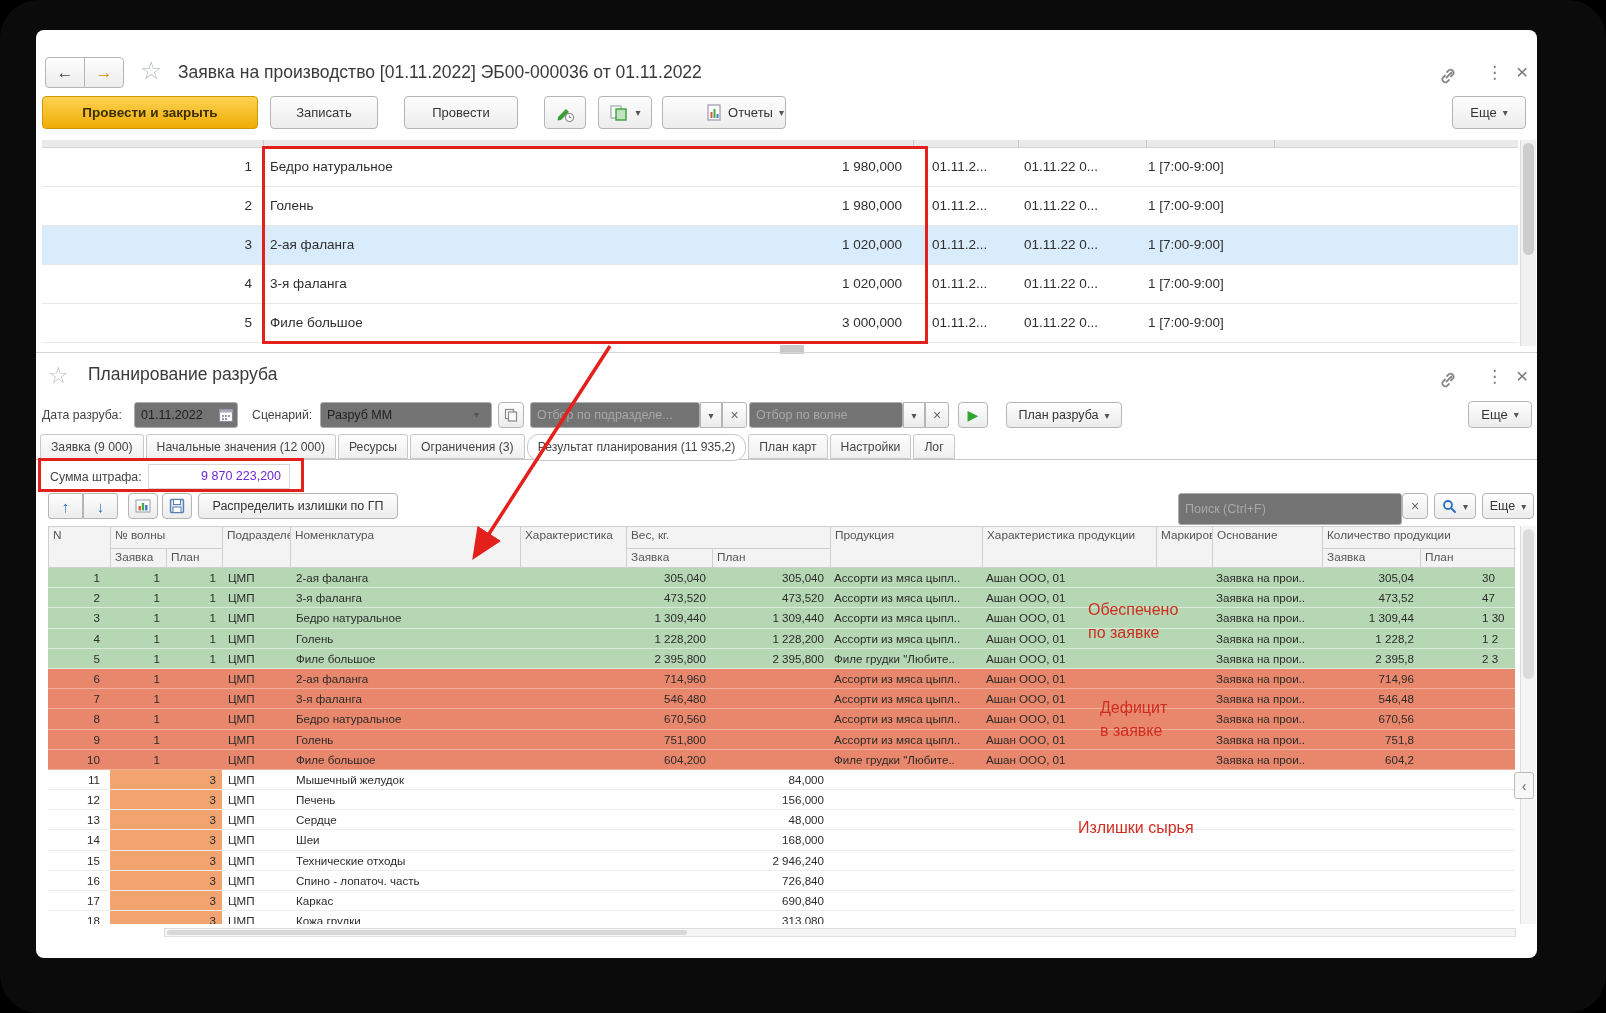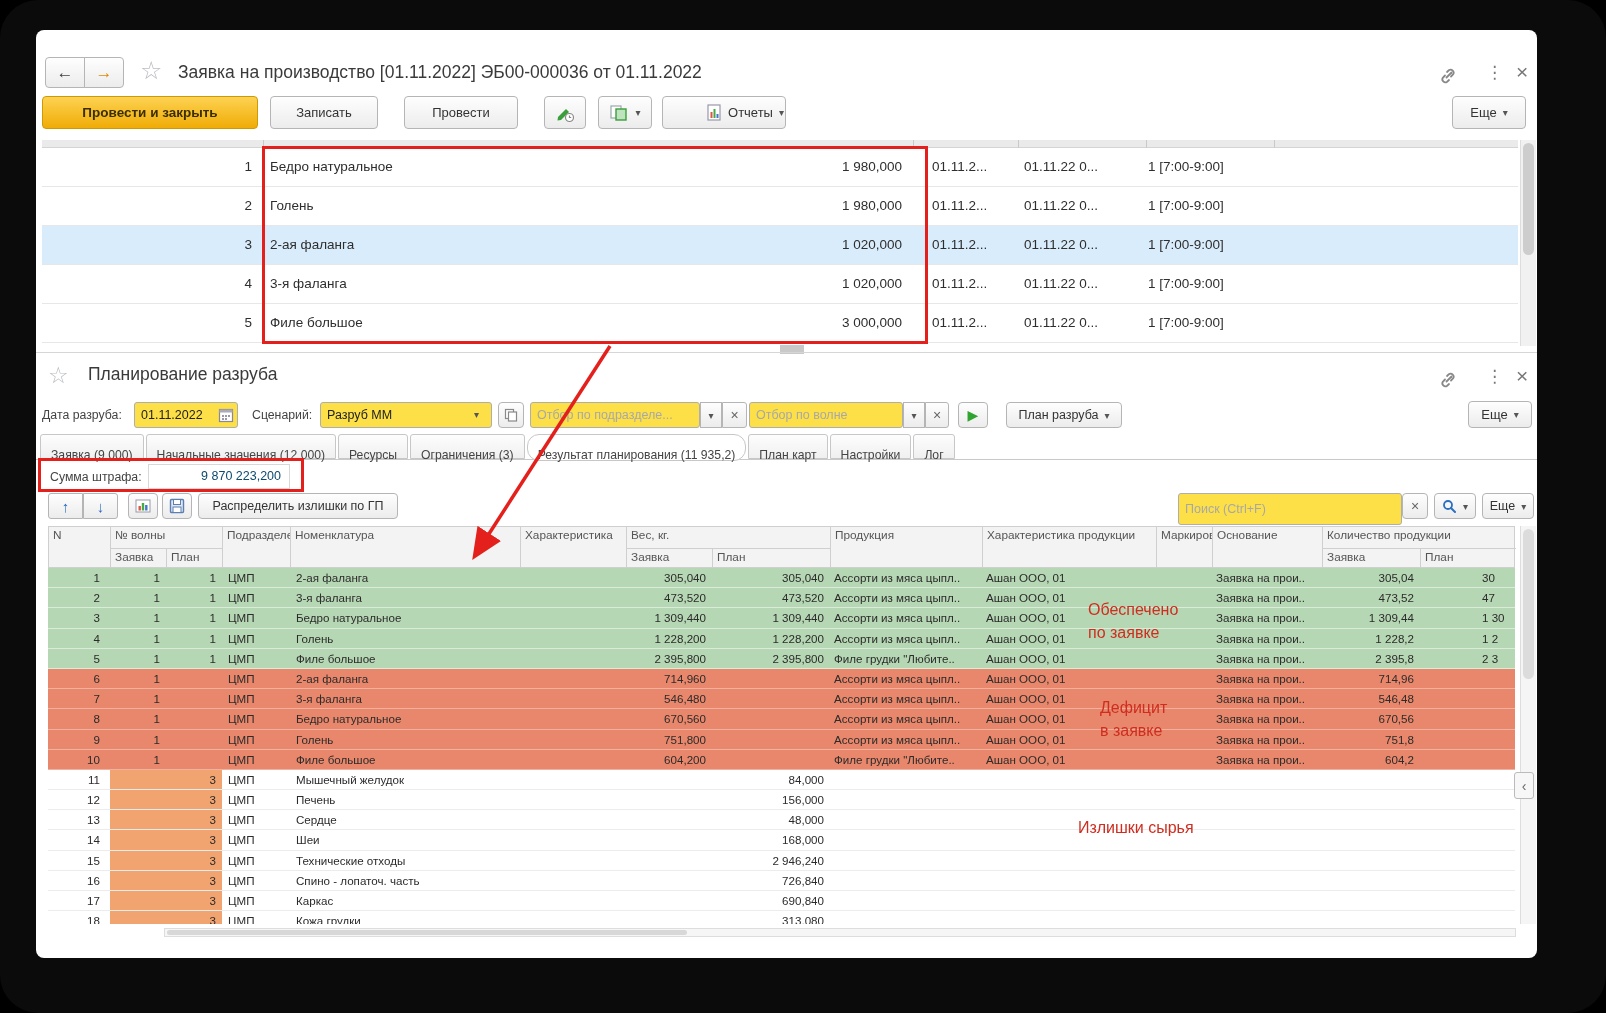--- a/index.html
+++ b/index.html
@@ -7,21 +7,21 @@
   body { font-family:"Liberation Sans","DejaVu Sans",sans-serif; }
   .frame { position:relative; width:1606px; height:1013px; background:#0b0b0b; border-radius:38px; overflow:hidden; }
   .app { position:absolute; left:36px; top:30px; width:1501px; height:928px; background:#fff; border-radius:8px; overflow:hidden; }
 
   
   .btn { position:absolute; display:flex; align-items:center; justify-content:center; gap:6px;
          background:linear-gradient(#fefefe,#ececec); border:1px solid #b5b5b5; border-radius:4px;
          font-size:13px; color:#333; cursor:pointer; white-space:nowrap; }
   .btn-yellow { background:linear-gradient(#fdd252,#f0ac06); border-color:#cd9a05; color:#3b2e00; font-weight:bold; }
   .inp { position:absolute; border:1px solid #aeaeae; border-radius:3px; font-size:12.5px; color:#222;
-         padding:0 6px; background:#fde047; font-family:inherit; }
+         padding:0 6px; background:#737373; font-family:inherit; }
   .inp::placeholder { color:#a8a8a8; }
   .lbl { position:absolute; font-size:12.3px; color:#444; white-space:nowrap; }
   .ico-glyph { display:inline-block; }
   .dd { font-size:10px; color:#555; }
 
   
   .navbtn { top:27px; width:40px; height:31px; font-size:17px; }
   .navbtn.b { left:9px; border-radius:4px 0 0 4px; color:#444; }
   .navbtn.f { left:48px; border-radius:0 4px 4px 0; color:#dd8a00; }
   .star { position:absolute; font-size:25px; color:#b9bdc2; }
@@ -45,27 +45,27 @@
   .redbox { position:absolute; border:3px solid #e3201b; z-index:30; pointer-events:none; }
 
   .vscroll { position:absolute; width:16px; background:#f1f1f1; border-left:1px solid #ddd; }
   .vscroll .thumb { position:absolute; left:2px; width:11px; background:#cdcdcd; border-radius:6px; }
   .hpiece { position:absolute; left:744px; top:315px; width:24px; height:9px; background:#c9c9c9; }
   .divider { position:absolute; left:0; top:322px; width:1501px; height:1px; background:#d6d6d6; }
 
   
   .tabs { position:absolute; left:4px; top:404px; height:26px; display:flex; gap:2px; z-index:2; }
   .tabline { position:absolute; left:0; top:429px; width:1501px; height:1px; background:#c9c9c9; }
-  .tab { height:25px; line-height:24px; padding:8px 10px; font-size:12.2px; color:#444;
+  .tab { height:25px; line-height:24px; padding:0 10px; font-size:12.2px; color:#444;
          background:linear-gradient(#fdfdfd,#f0f0f0); border:1px solid #c7c7c7; border-radius:3px 3px 0 0; cursor:pointer; }
   .tab.active { background:#fff; height:27px; z-index:3; position:relative; font-weight:normal;border-radius:12px; }
 
   
   .pen-field { position:absolute; left:112px; top:434px; width:142px; height:25px; border:1px solid #d8d8d8;
-               font-size:12.5px; color:#0c4a6e; text-align:right; line-height:23px; padding-right:8px; }
+               font-size:12.5px; color:#6d28d9; text-align:right; line-height:23px; padding-right:8px; }
 
   
   .tbtn { top:463px; height:26px; }
 
   
   .bt-header { position:absolute; left:12px; top:496px; width:1467px; height:42px; background:#f3f3f3;
                border:1px solid #cfcfcf; font-size:11.8px; color:#555; z-index:1; }
   .bt-header .hc { position:absolute; padding:2px 4px; border-right:1px solid #cfcfcf; overflow:hidden; line-height:12.5px; }
   .bt-header .sub { border-top:1px solid #cfcfcf; }
   .bt-body { position:absolute; left:12px; top:538px; width:1467px; height:356px; overflow:hidden; font-size:11.6px; }

